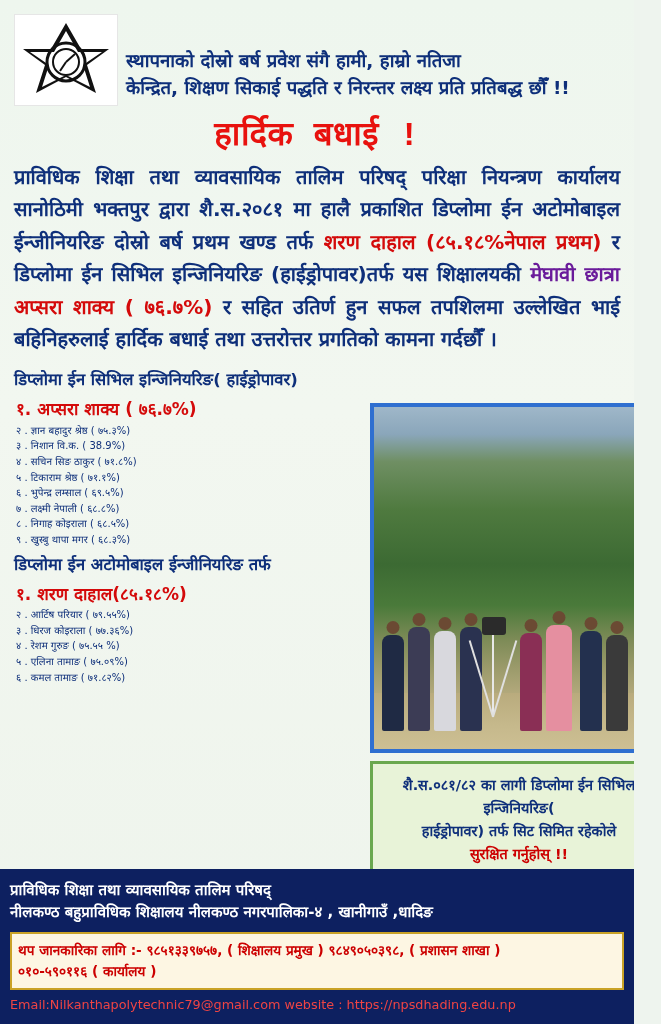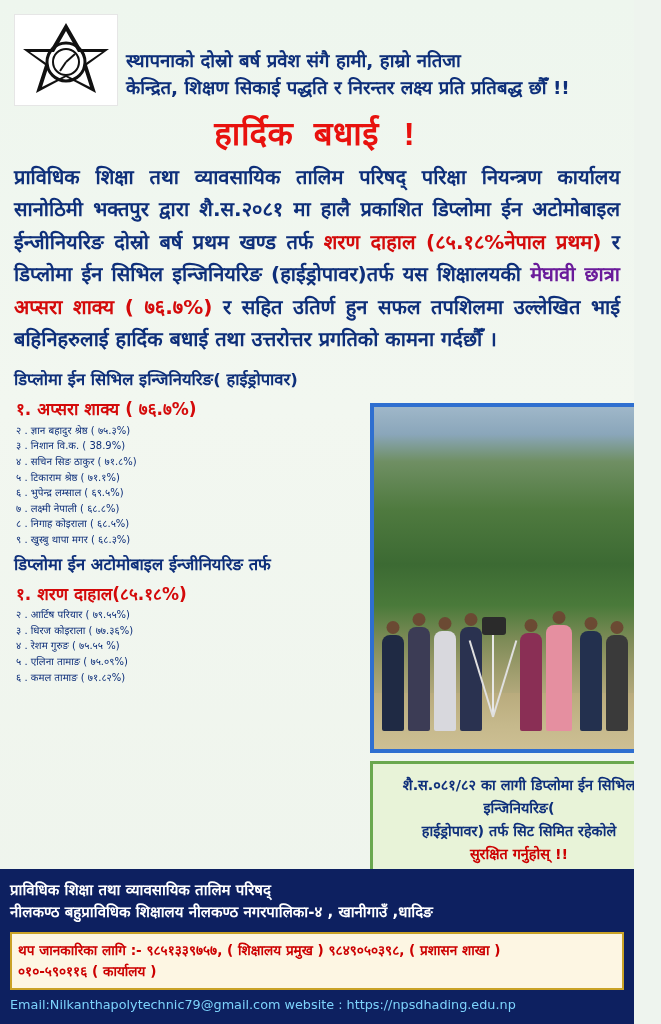--- a/index.html
+++ b/index.html
@@ -199,21 +199,21 @@
     border: 2px solid #c9a227;
     border-radius: 0;
     color: #cc0000;
     font-size: 13.6px;
     line-height: 1.55;
     padding: 6px 6px;
     font-weight: bold;
   }
   .footer .email {
     margin-top: 7px;
-    color: #7dd3fc;
+    color: #ef4444;
     font-size: 12.8px;
   }
 </style>
 </head>
 <body>
 
 <div class="poster">
 
   <div class="header">
     <div class="logo-box">

